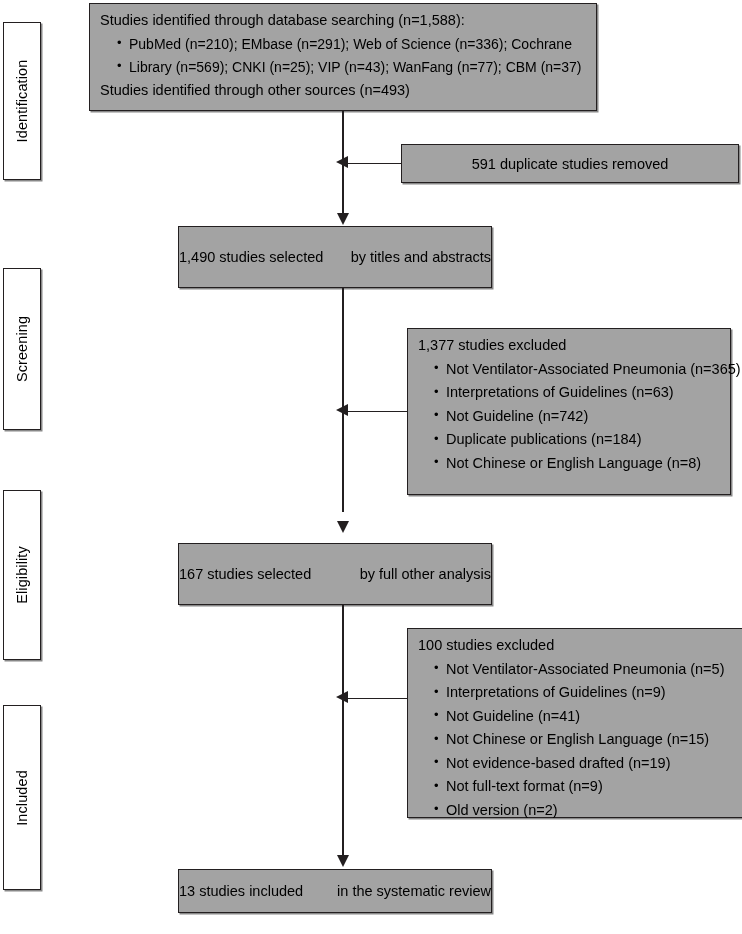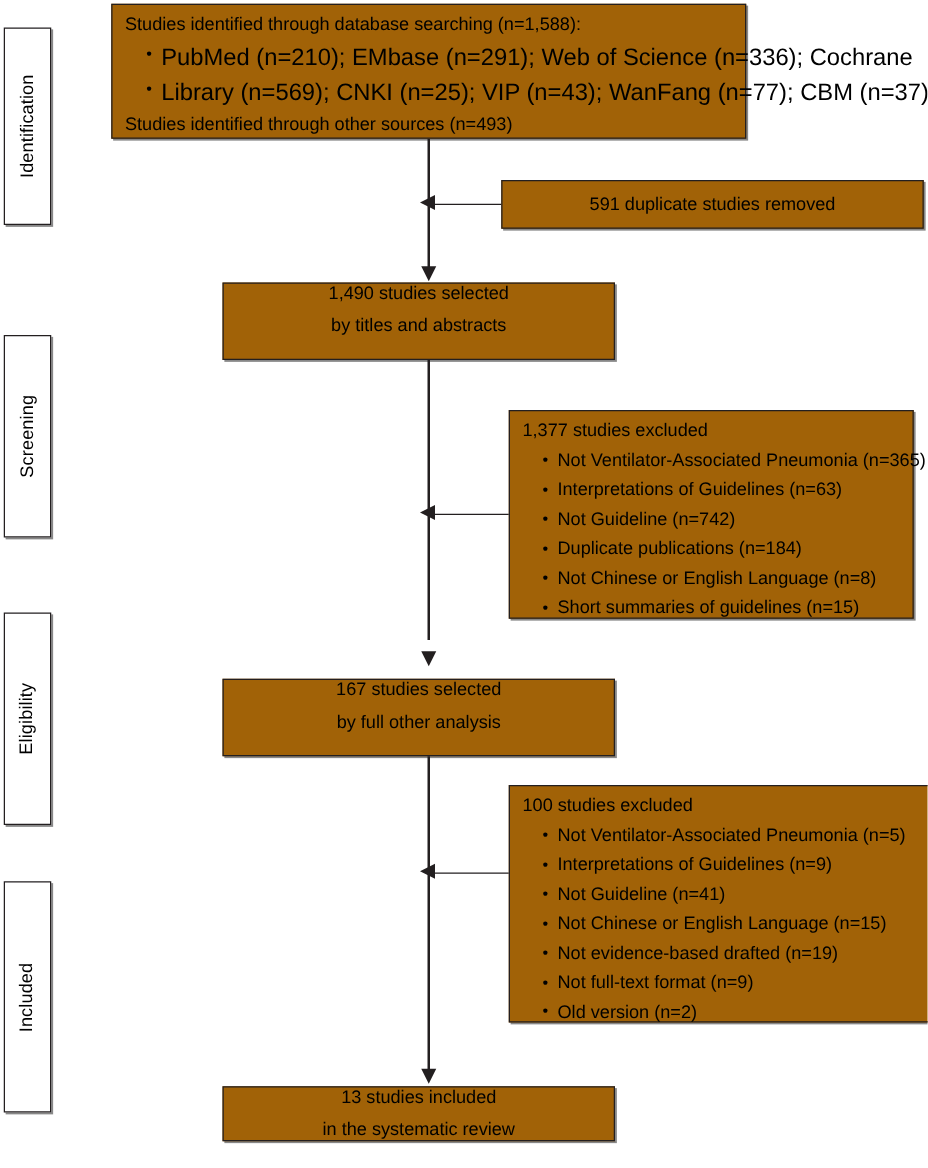--- a/index.html
+++ b/index.html
@@ -20,21 +20,21 @@
     left: 0; top: 0;
     width: 742px;
     height: 934px;
   }
 
   
   .box {
     position: absolute;
     box-sizing: border-box;
     border: 1.3px solid #231f20;
-    background: #a16207;
+    background: #a3a3a3;
     box-shadow: 1.5px 1.5px 0 0 rgba(130,130,130,0.95);
   }
 
   
   .stage-box {
     position: absolute;
     box-sizing: border-box;
     border: 1.3px solid #231f20;
     background: #ffffff;
     box-shadow: 1.5px 1.5px 0 0 rgba(130,130,130,0.95);
@@ -53,23 +53,23 @@
   
   .box-inner {
     position: absolute;
     left: 0; top: 0;
     width: 100%;
     height: 100%;
     box-sizing: border-box;
   }
   .centered {
     display: flex;
-    flex-direction: column;
+    flex-direction: row;
     align-items: center;
-    justify-content: flex-start;
+    justify-content: space-between;
     gap: 9px;
   }
   .centered .line {
     font-size: 14.5px;
     line-height: 1.15;
     white-space: nowrap;
   }
   .single-center {
     display: flex;
     align-items: center;
@@ -114,21 +114,21 @@
   .srcbox { padding: 9px 8px 7px 10px; }
   .srcbox .head, .srcbox .tail {
     font-size: 14.5px;
     line-height: 1.0;
     white-space: nowrap;
   }
   .srcbox .head { margin: 0 0 1px 0; }
   .srcbox .tail { margin: 9px 0 0 0; }
   .srcbox ul { list-style: none; margin: 0; padding: 0 0 0 17px; }
   .srcbox li {
-    font-size: 19px;
+    font-size: 14px;
     line-height: 1.0;
     position: relative;
     padding: 0 0 0 12px;
     margin: 9px 0 0 0;
     white-space: nowrap;
   }
   .srcbox li::before {
     content: "\2022";
     position: absolute;
     left: 0;
@@ -217,21 +217,20 @@
 
   <div class="box" style="left:407px; top:328px; width:324px; height:167px;">
     <div class="box-inner listbox">
       <div class="head">1,377 studies excluded</div>
       <ul>
         <li>Not Ventilator-Associated Pneumonia (n=365)</li>
         <li>Interpretations of Guidelines (n=63)</li>
         <li>Not Guideline (n=742)</li>
         <li>Duplicate publications (n=184)</li>
         <li>Not Chinese or English Language (n=8)</li>
-        <li>Short summaries of guidelines (n=15)</li>
       </ul>
     </div>
   </div>
   <div class="hline" style="left:348px; top:410.5px; width:59px;"></div>
   <div class="arrow-left" style="left:336px; top:404px;"></div>
 
   <div class="box" style="left:178px; top:543px; width:314px; height:62px;">
     <div class="box-inner centered">
       <span class="line">167 studies selected</span>
       <span class="line">by full other analysis</span>

